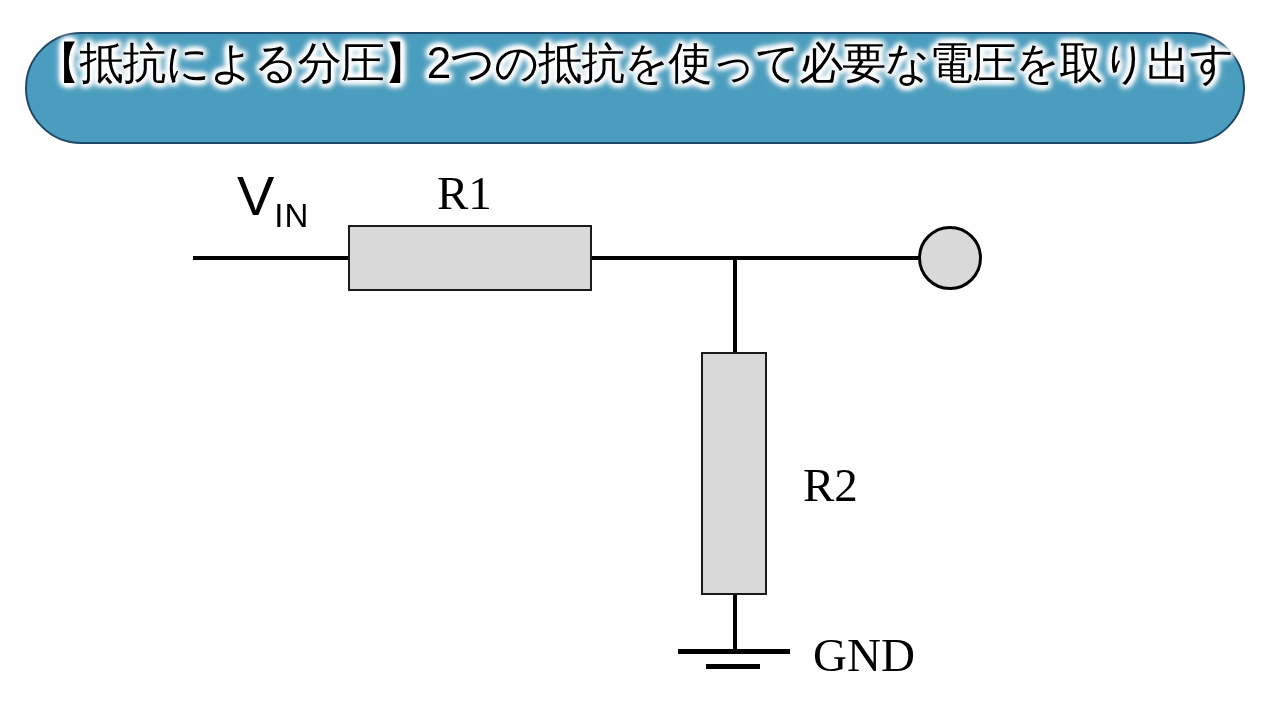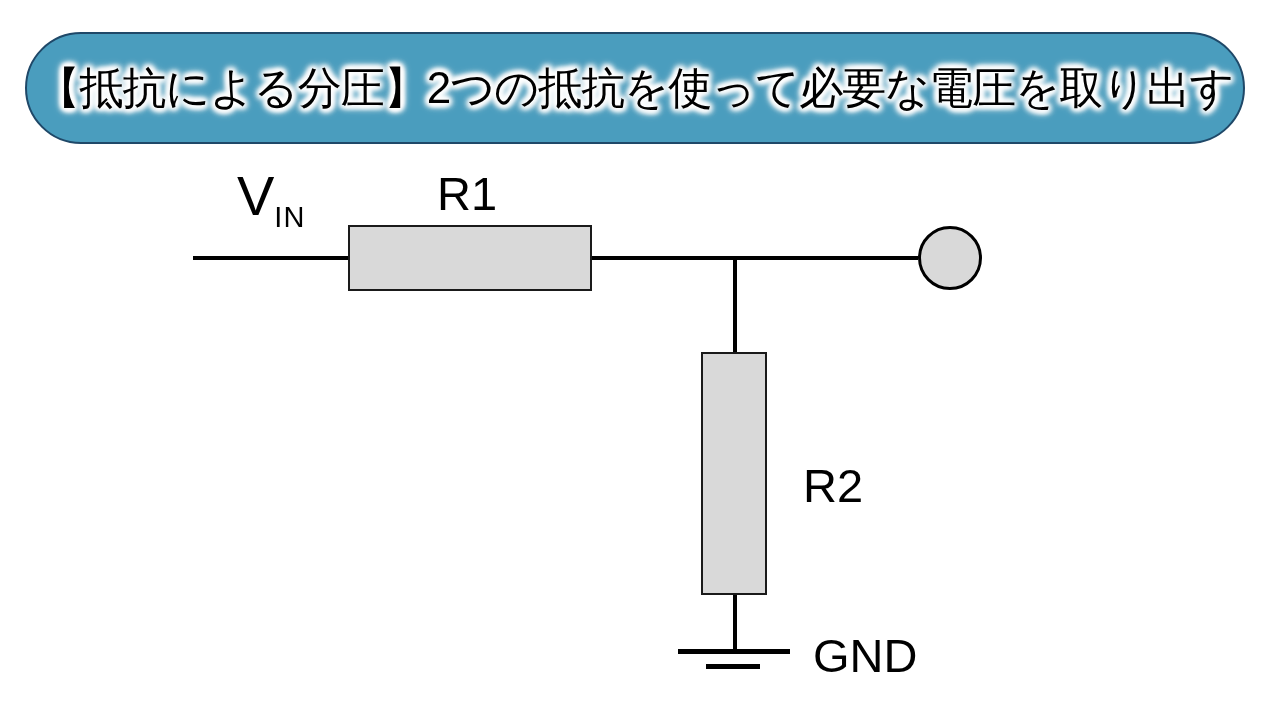--- a/index.html
+++ b/index.html
@@ -16,21 +16,20 @@
 
   
   .banner {
     position: absolute;
     left: 25px; top: 32px;
     width: 1220px; height: 112px;
     background: #4A9DBE;
     border: 2px solid #1F4868;
     border-radius: 56px;
     display: flex;
-    align-items: center;
     justify-content: center;
   }
   .banner-text {
     font-size: 44px;
     font-weight: 500;
     letter-spacing: -1px;
     color: #000000;
     white-space: nowrap;
     text-shadow:
       0 0 5px #ffffff, 0 0 8px #ffffff, 0 0 12px #ffffff,
@@ -67,22 +66,22 @@
   
   .clabel {
     position: absolute;
     color: #000000;
     font-weight: 400;
     z-index: 3;
     white-space: nowrap;
     line-height: 1;
   }
   .vlabel-main { font-size: 56px; font-weight: 300; letter-spacing: 0; }
-  .vlabel-sub  { font-size: 29px; font-weight: 300; letter-spacing: 1px; vertical-align: -12px; }
-  .rlabel      { font-size: 47px; font-weight: 300; }
+  .vlabel-sub  { font-size: 33px; font-weight: 300; letter-spacing: 1px; vertical-align: -12px; }
+  .rlabel      { font-size: 47px; font-weight: 300; font-family: Liberation Serif, serif; }
 </style>
 </head>
 <body>
 
 <div class="stage">
 
   <div class="banner">
     <span class="banner-text">【抵抗による分圧】2つの抵抗を使って必要な電圧を取り出す</span>
   </div>
 

